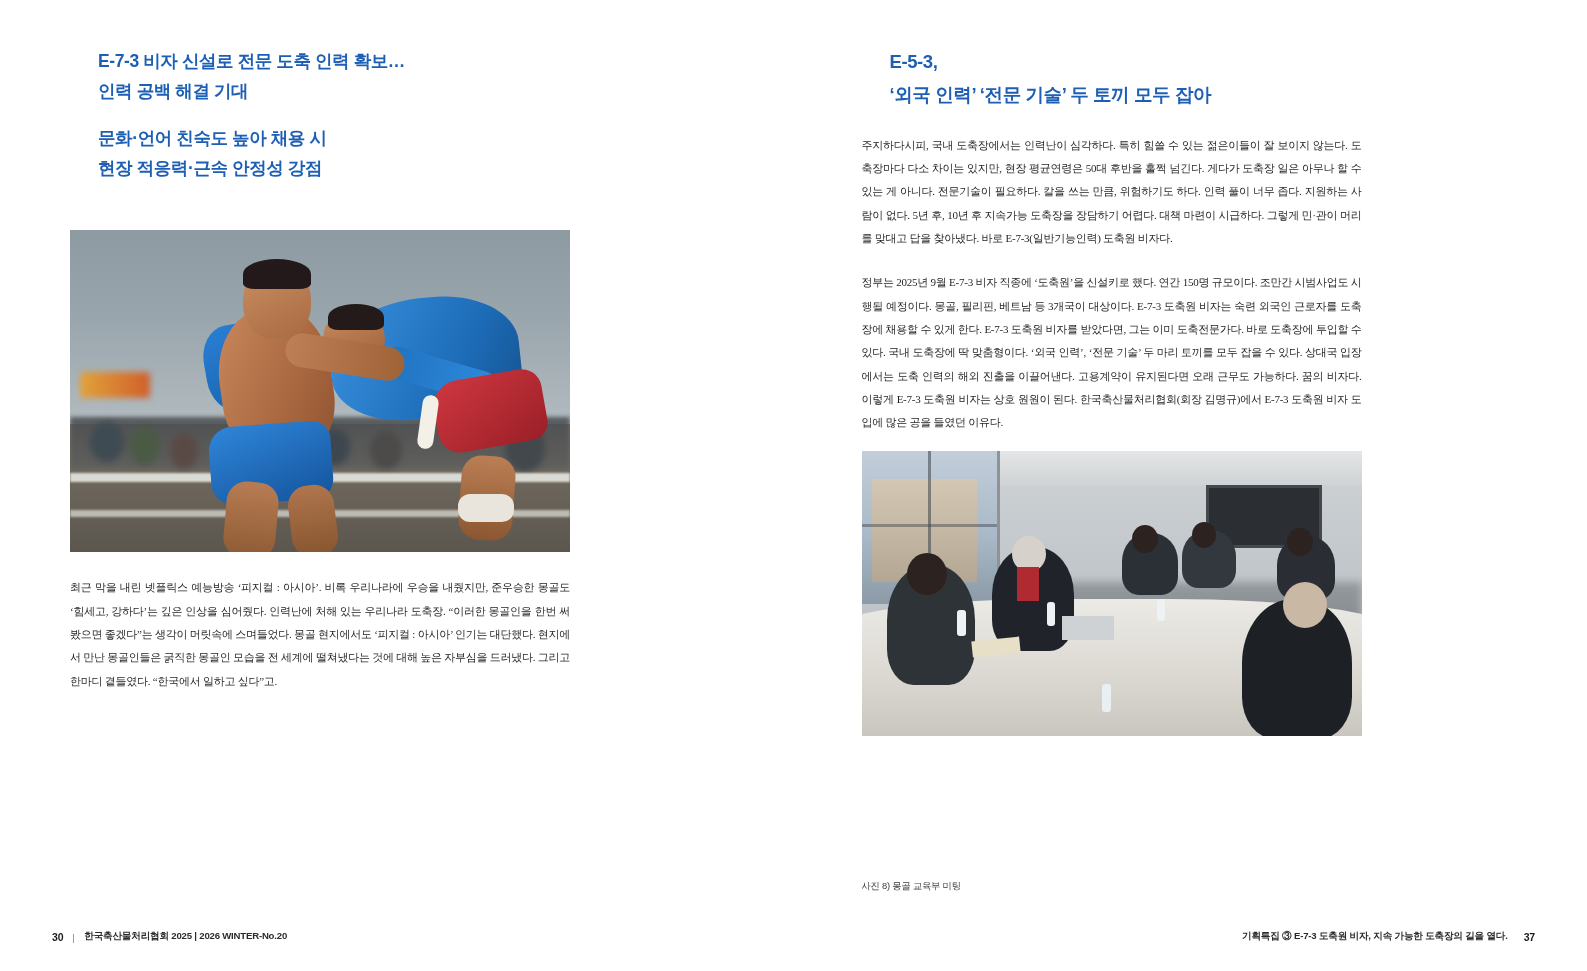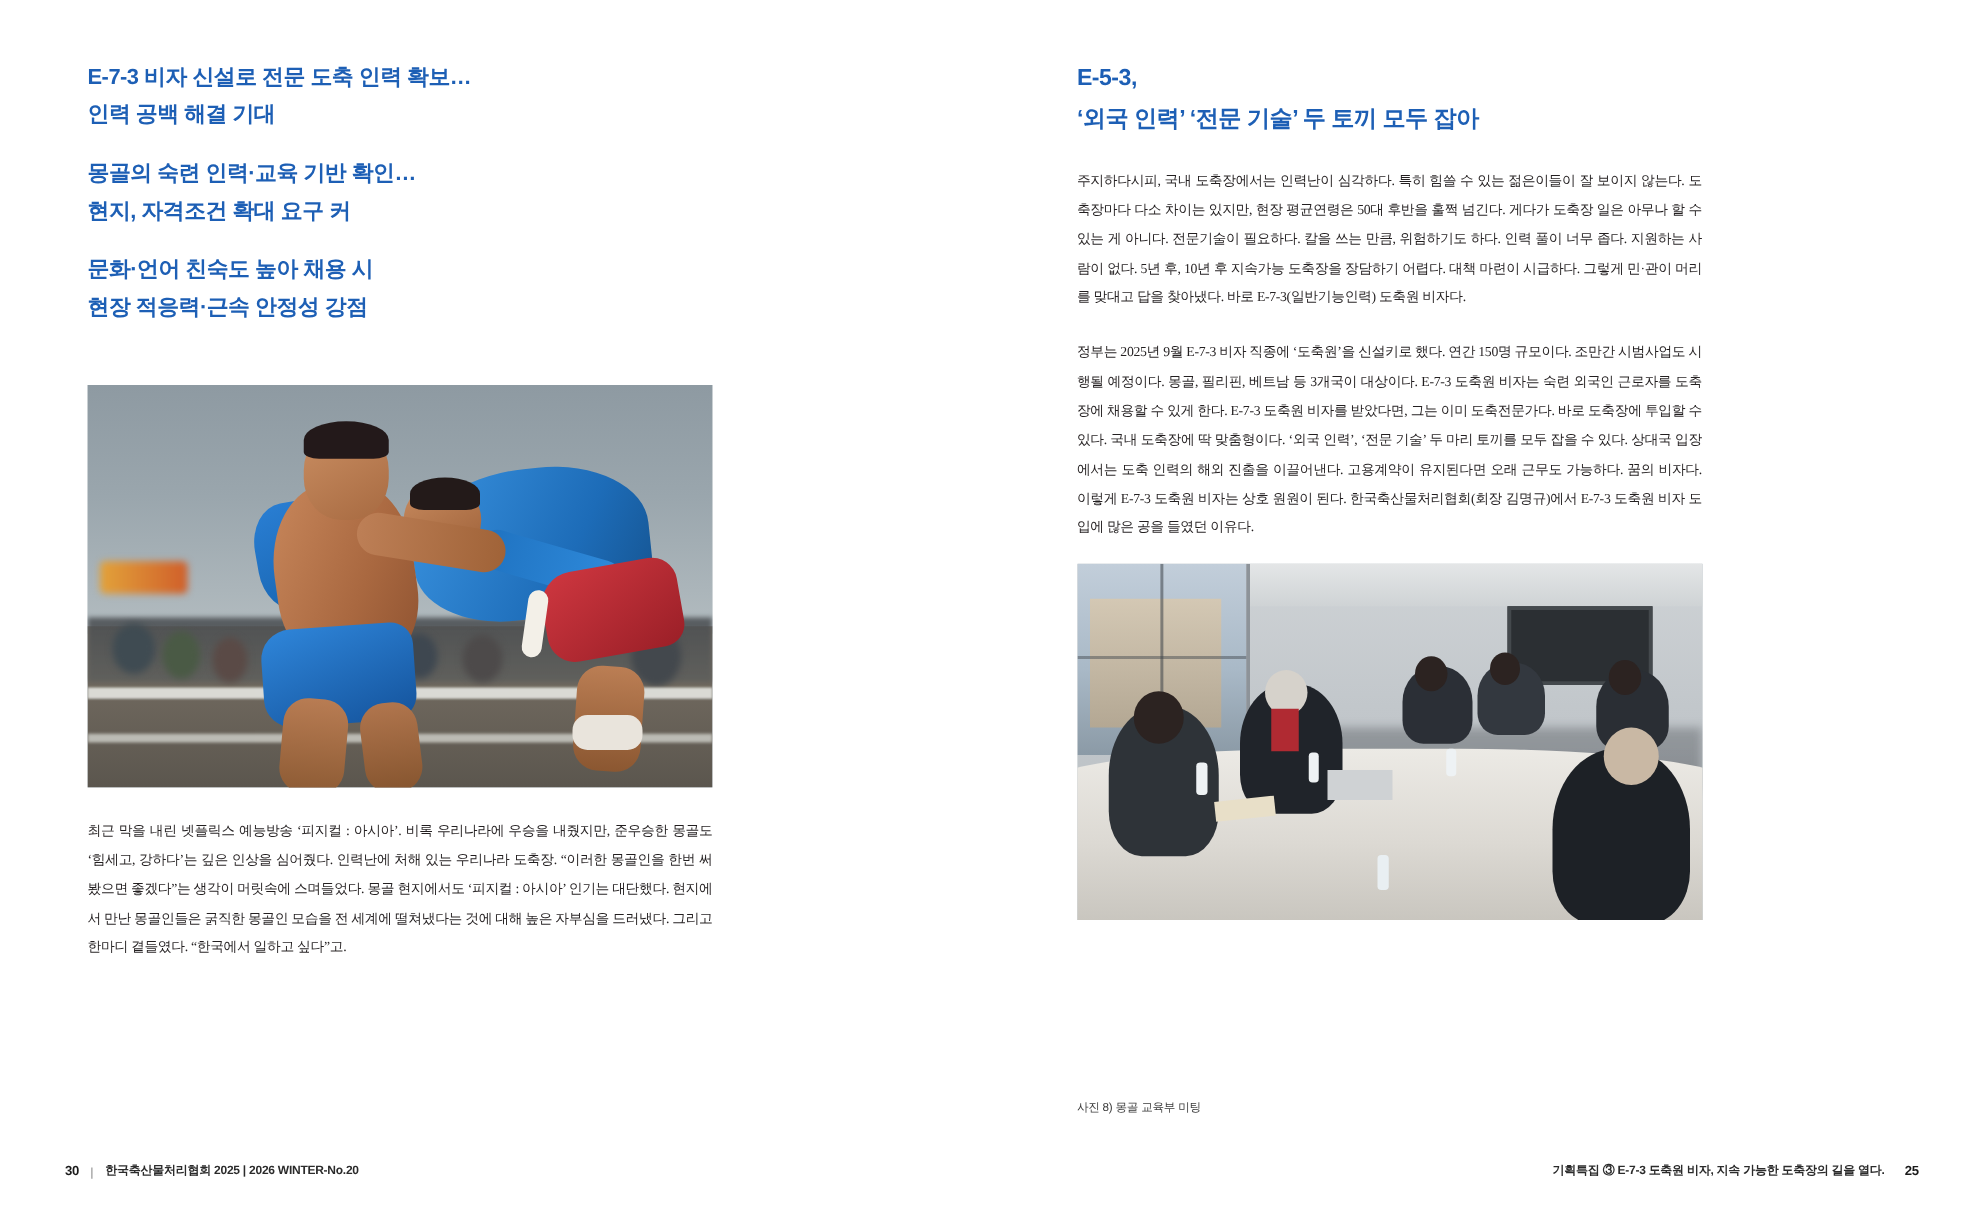--- a/index.html
+++ b/index.html
@@ -36,21 +36,21 @@
   }
   .headline {
     color: #1d5fb5;
     font-weight: bold;
     font-size: 17.5px;
     line-height: 1.72;
     letter-spacing: -0.4px;
     margin: 0 0 17px 0;
   }
   .headline:last-child { margin-bottom: 0; }
-  .headline .ln { display: block; }
+  .headline .ln { display: block; margin-left: 28px; }
 
   
   .headline-right {
     padding-top: 46px;
   }
   .headline-right .headline {
     font-size: 18.5px;
     line-height: 1.78;
     margin-bottom: 0;
   }
@@ -289,24 +289,20 @@
 
   <div class="page page-left">
 
     <div class="headline-block">
 
       <div class="headline">
         <span class="ln">E-7-3 비자 신설로 전문 도축 인력 확보…</span>
         <span class="ln">인력 공백 해결 기대</span>
       </div>
 
-      <div class="headline">
-        <span class="ln">몽골의 숙련 인력·교육 기반 확인…</span>
-        <span class="ln">현지, 자격조건 확대 요구 커</span>
-      </div>
 
       <div class="headline">
         <span class="ln">문화·언어 친숙도 높아 채용 시</span>
         <span class="ln">현장 적응력·근속 안정성 강점</span>
       </div>
 
     </div>
 
     <div class="photo photo-wrestlers">
       <div class="w-sky"></div>
@@ -403,18 +399,18 @@
       <div style="position:absolute;left:59%;top:52%;width:8px;height:22px;background:#eef2f4;border-radius:3px;"></div>
       <div style="position:absolute;left:48%;top:82%;width:9px;height:28px;background:#e9eff2;border-radius:3px;"></div>
     </div>
 
     <div class="caption-row">
       <div class="photo-caption">사진 8) 몽골 교육부 미팅</div>
     </div>
 
     <div class="footer footer-right">
       <span class="footer-text bold">기획특집 ③ E-7-3 도축원 비자, 지속 가능한 도축장의 길을 열다.</span>
-      <span class="folio">25</span>
+      <span class="folio">37</span>
     </div>
 
   </div>
 
 </div>
 
 </body></html>

